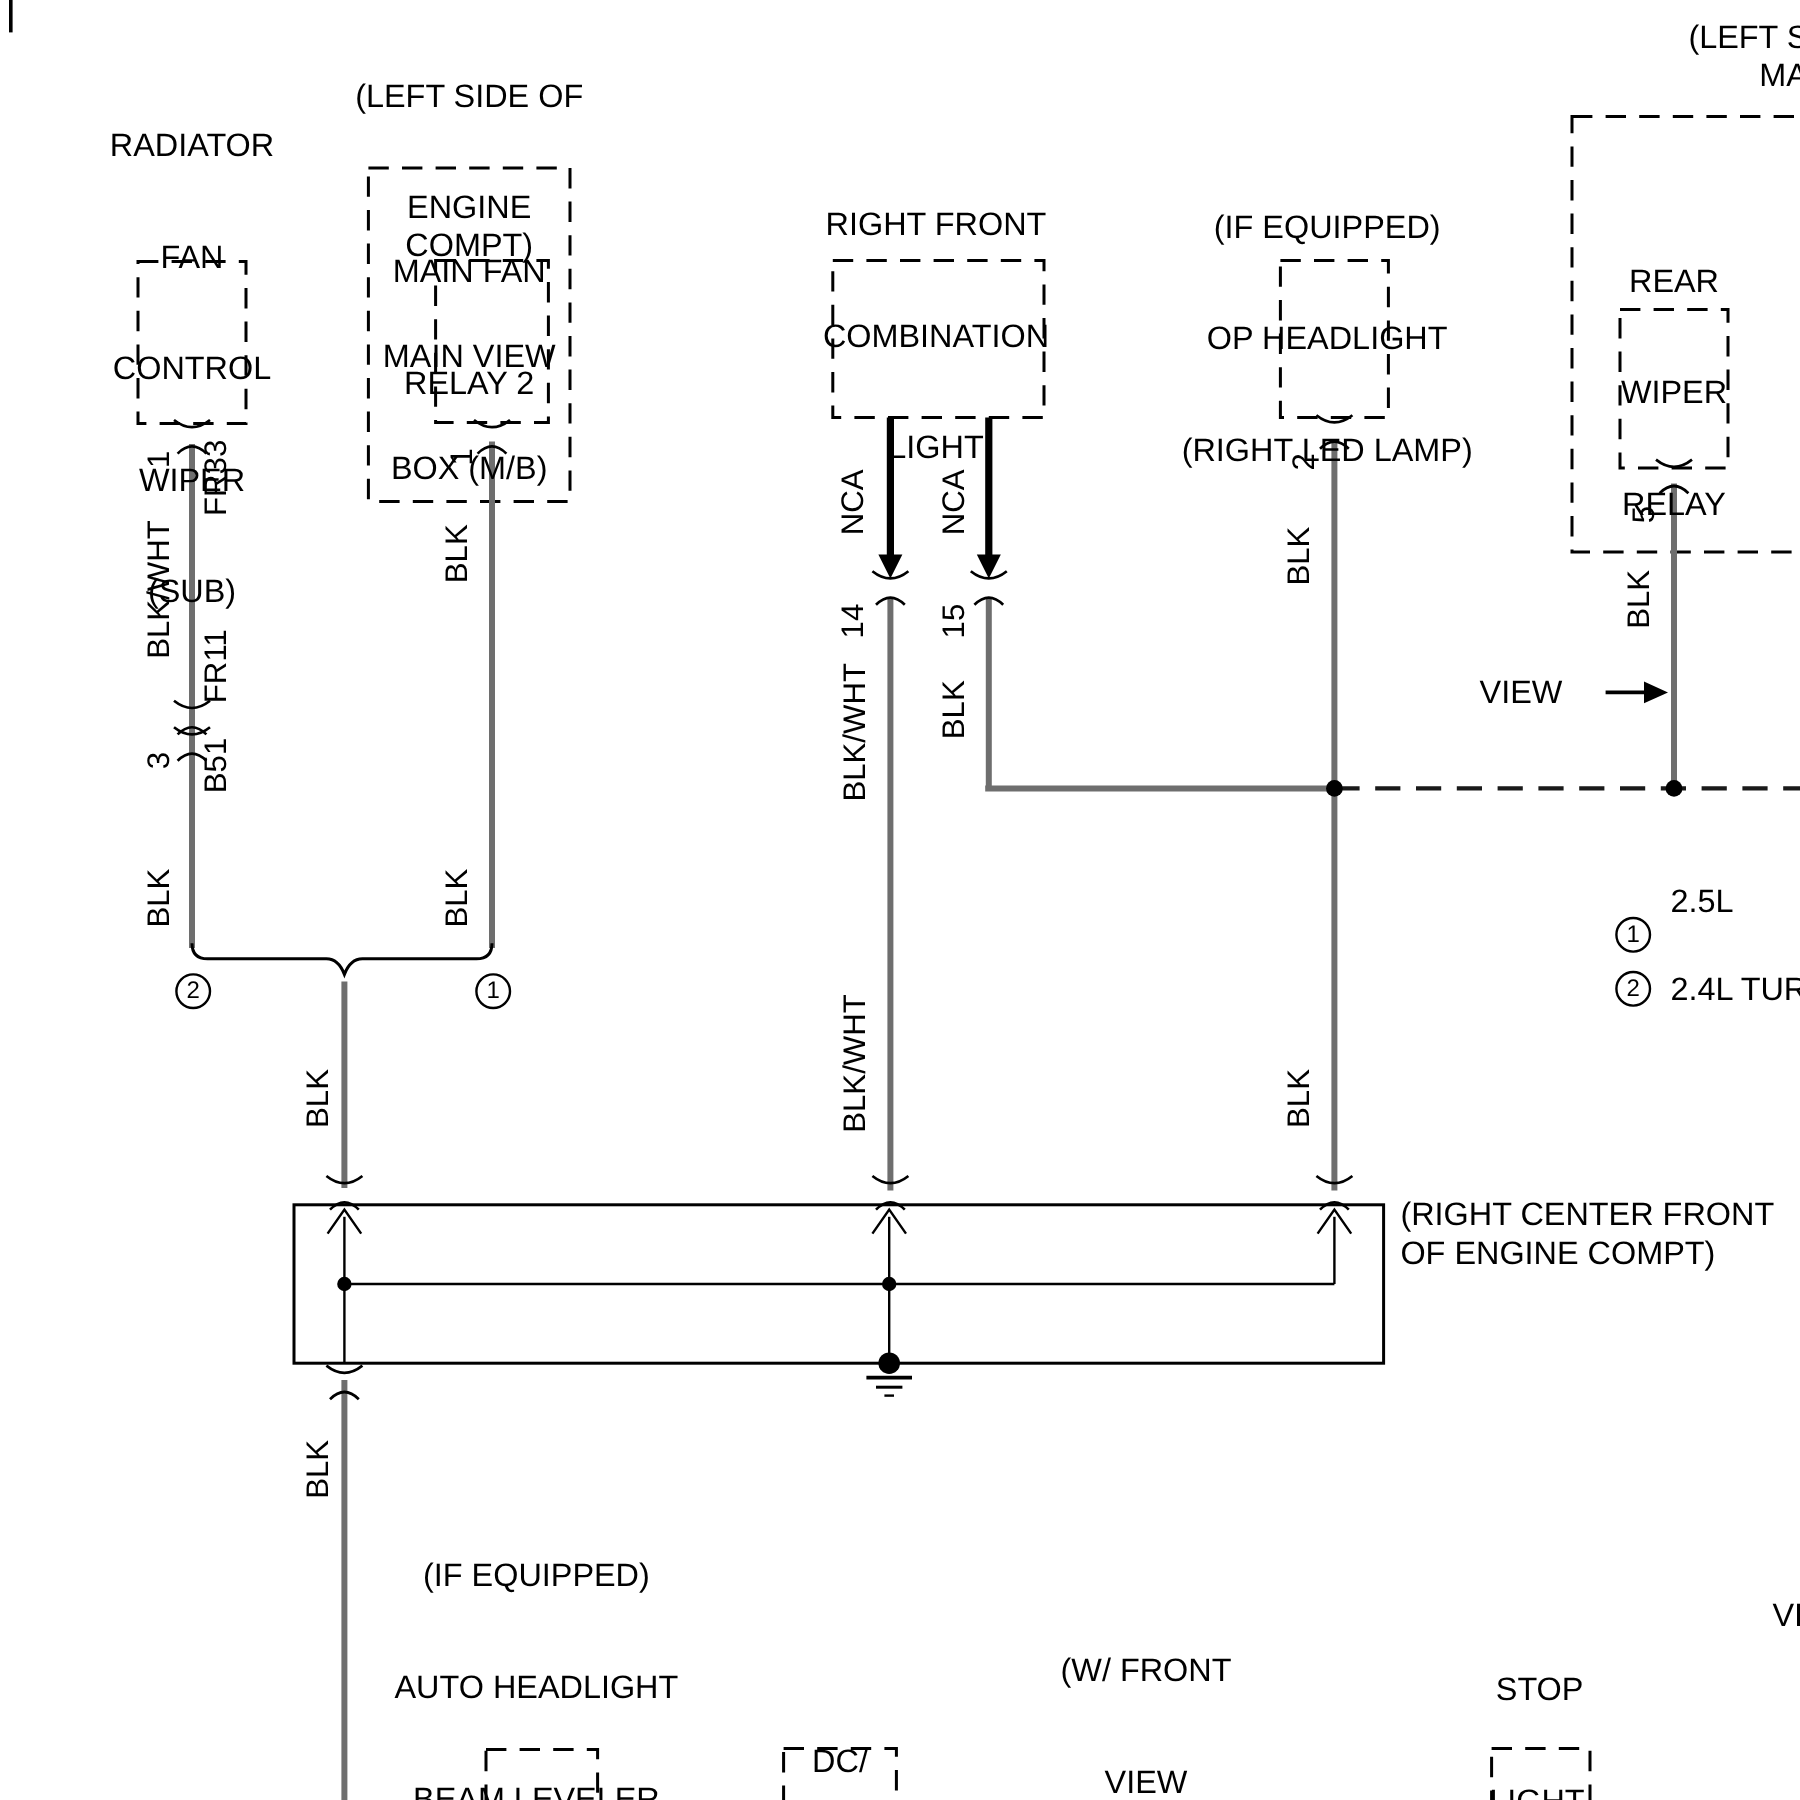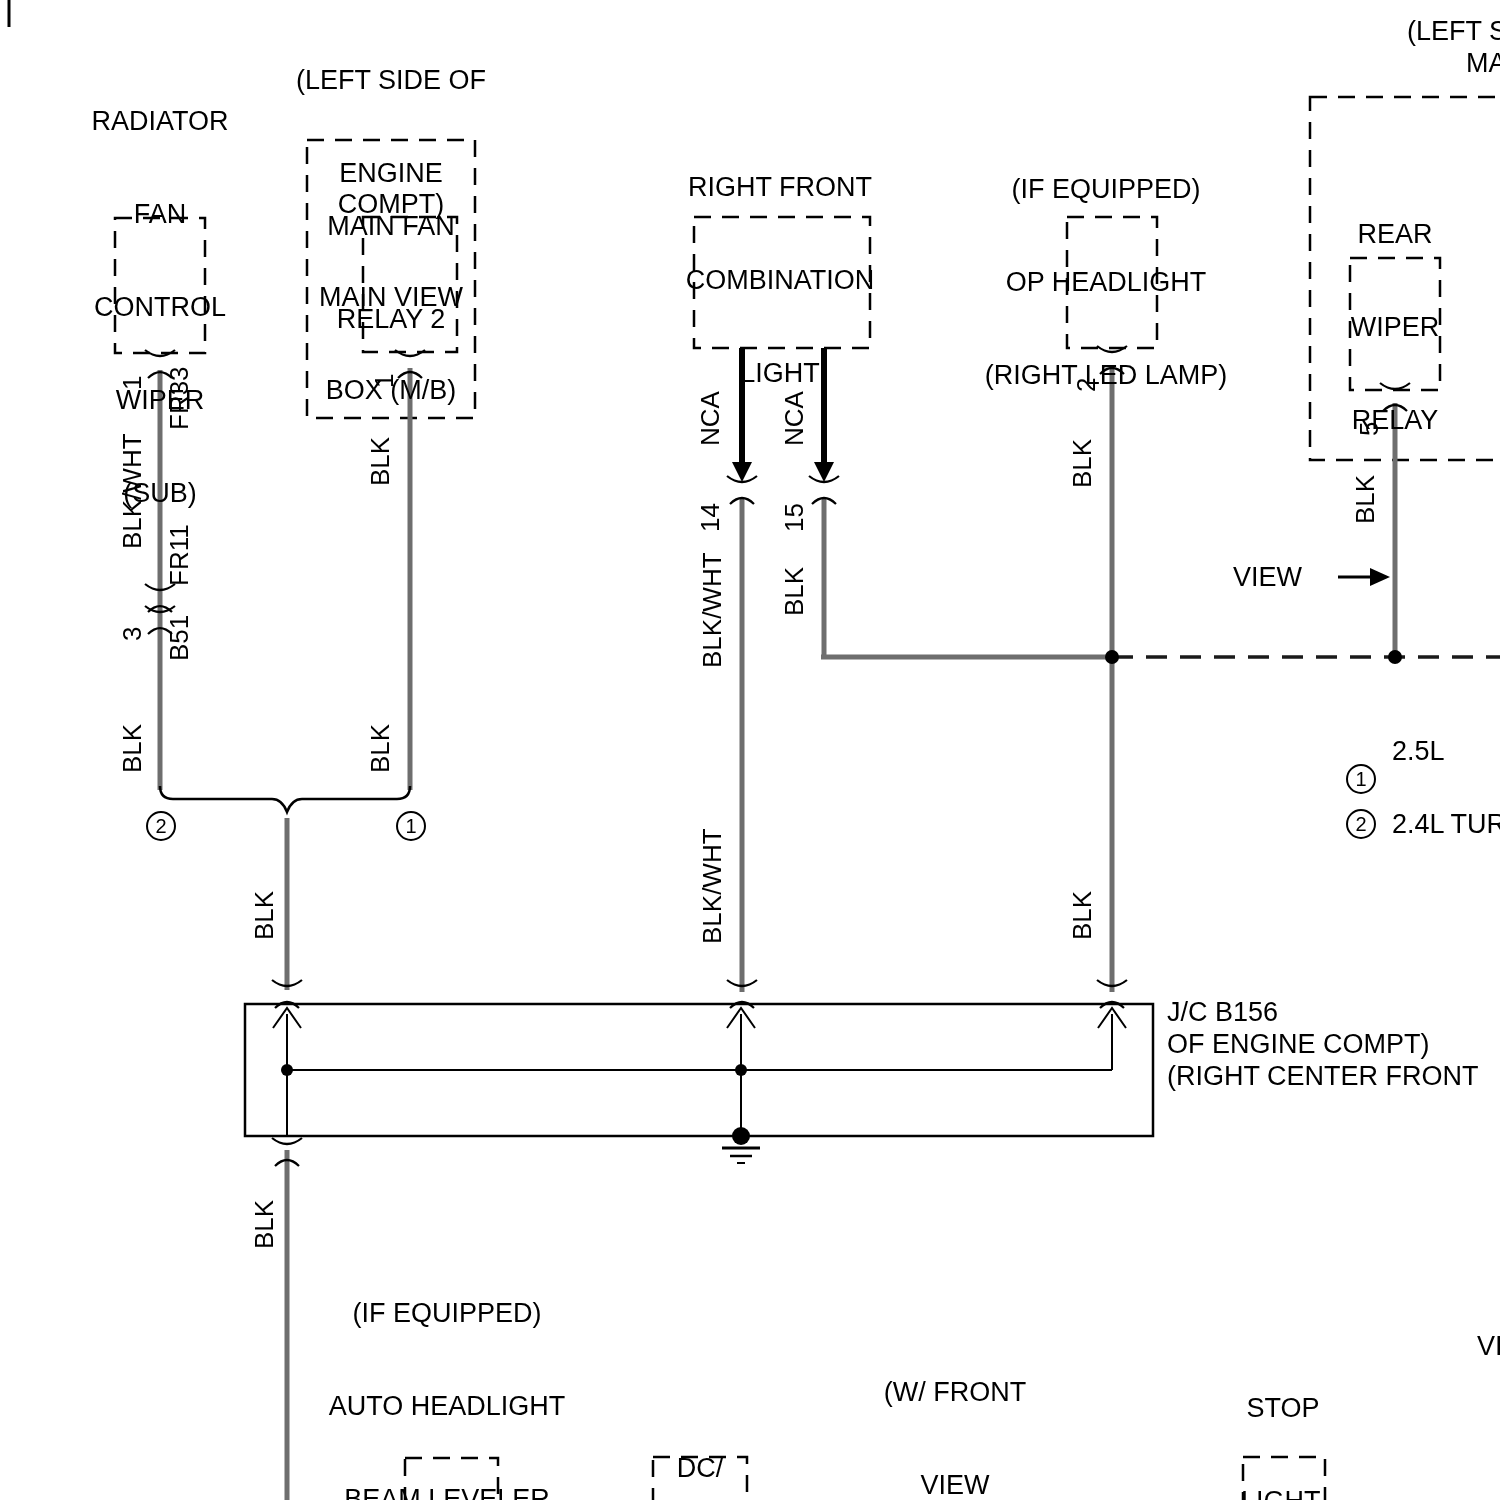--- a/index.html
+++ b/index.html
@@ -132,23 +132,22 @@
   <div class="t" style="left:1330px;top:157px;width:130px;">
     <div>REAR</div>
     <div>WIPER</div>
     <div>RELAY</div>
   </div>
 
   <div class="t tl" style="left:1407px;top:16px;">(LEFT SIDE OF</div>
   <div class="t tl" style="left:1466px;top:48px;">MAIN FUSE BOX (M/B)</div>
 
   <div class="t tl" style="left:1167px;top:996px;line-height:32px;">
-    <div>J/C B156</div>
+    <div>(RIGHT CENTER FRONT</div>
     <div>OF ENGINE COMPT)</div>
-    <div>(RIGHT CENTER FRONT</div>
   </div>
 
   <div class="t tl" style="left:1233px;top:562px;">VIEW</div>
 
   <div class="circ" style="left:1346px;top:764px;">1</div>
   <div class="t tl" style="left:1392px;top:736px;">2.5L</div>
   <div class="circ" style="left:1346px;top:809px;">2</div>
   <div class="t tl" style="left:1392px;top:809px;">2.4L TURBO</div>
 
   <div class="circ" style="left:146px;top:811px;">2</div>

